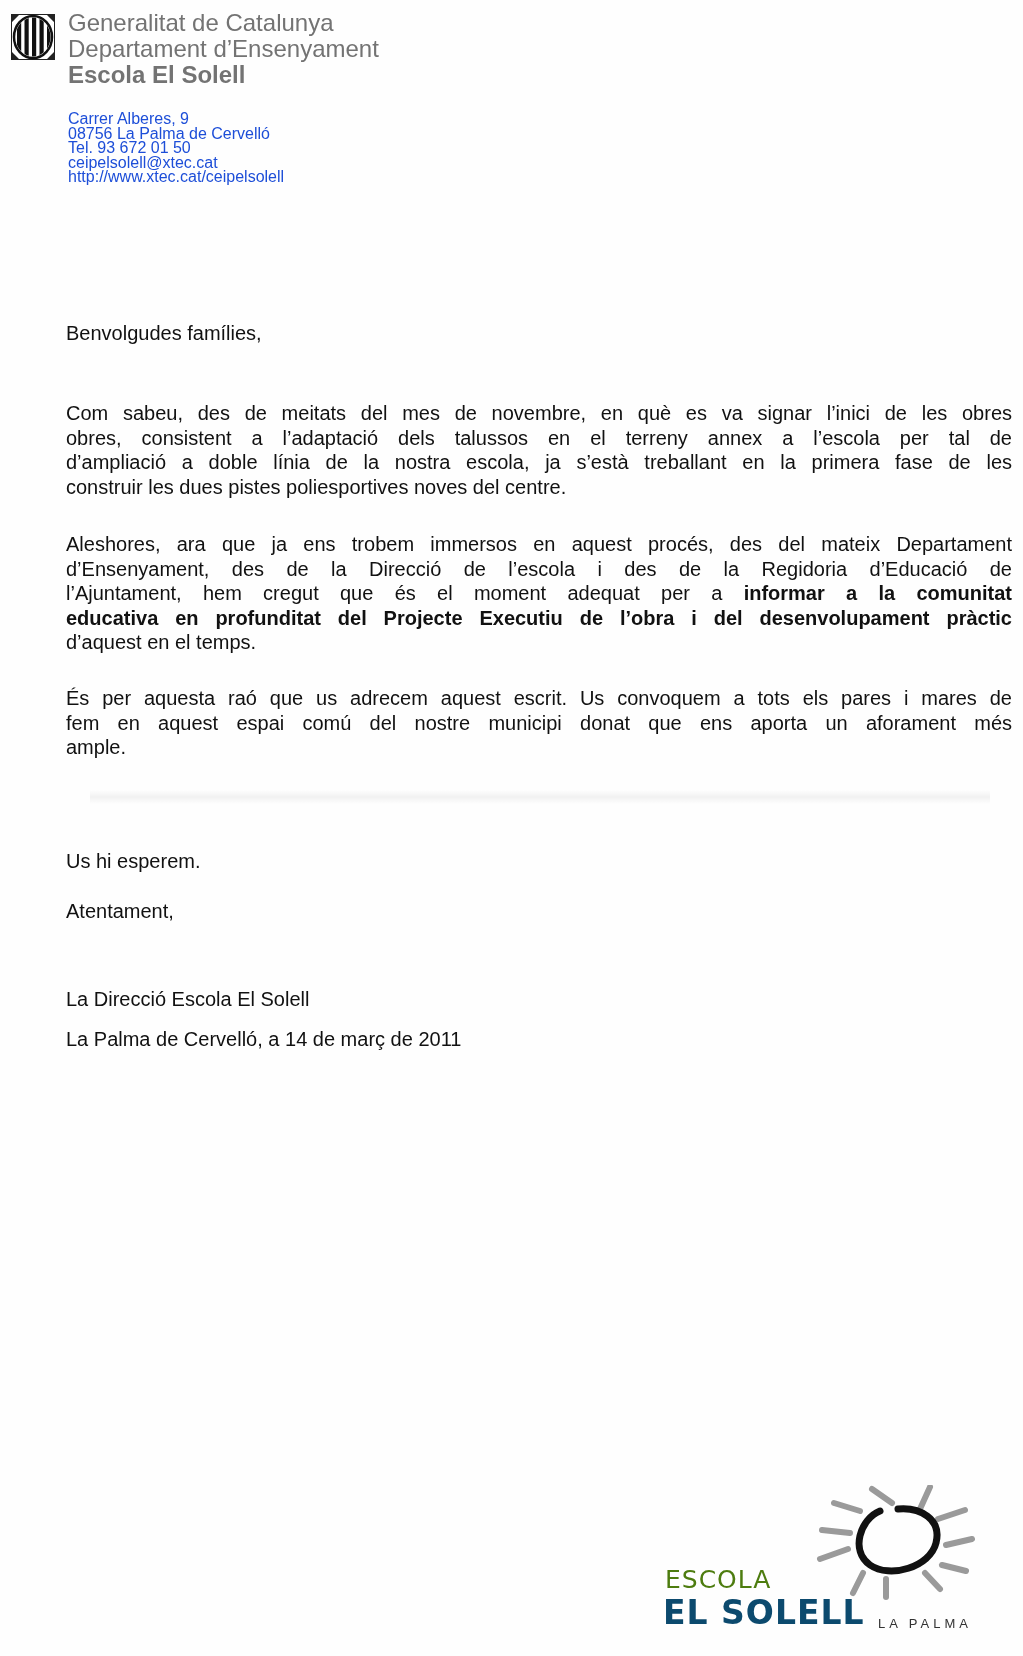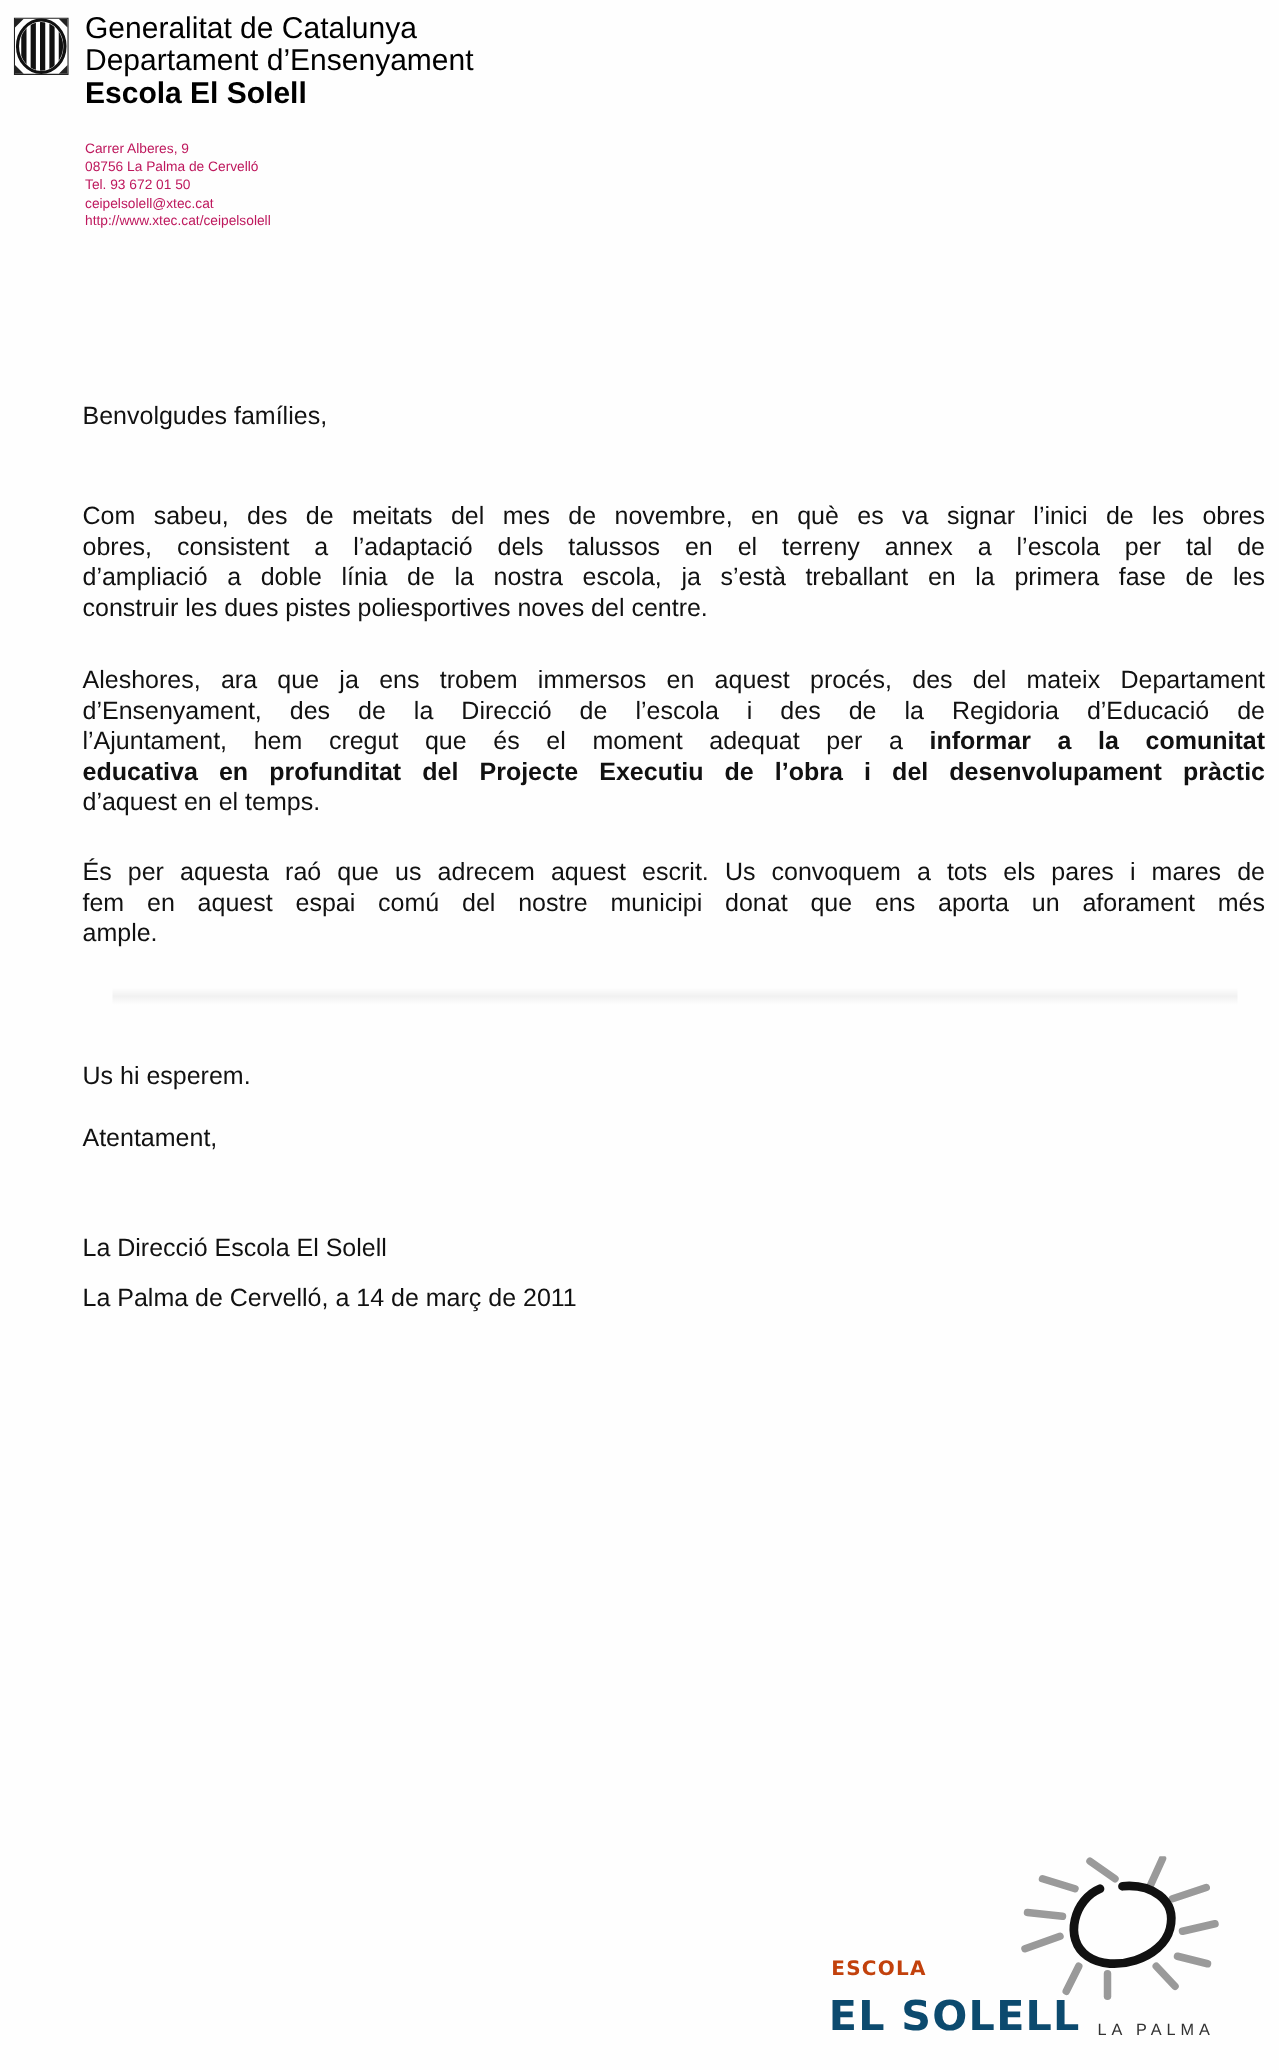--- a/index.html
+++ b/index.html
@@ -25,29 +25,29 @@
     .crest {
       position: absolute;
       left: 11px; top: 14px;
       width: 44px; height: 46px;
     }
     .header-titles {
       position: absolute;
       left: 68px; top: 10px;
       font-size: 24px;
       line-height: 26px;
-      color: #000000;
+      color: #737373;
     }
     .header-titles .bold { font-weight: bold; }
     .address {
       position: absolute;
       left: 68px; top: 112px;
-      font-size: 11px;
+      font-size: 16px;
       line-height: 14.5px;
-      color: #be185d;
+      color: #1d4ed8;
     }
     .address div { white-space: nowrap; }
 
     
     .salutation {
       position: absolute;
       left: 66px; top: 321px;
       font-size: 20px;
       line-height: 24px;
     }
@@ -82,24 +82,24 @@
     
     .school-logo {
       position: absolute;
       left: 660px; top: 1485px;
       width: 363px; height: 171px;
     }
     .logo-escola {
       position: absolute;
       left: 5px; top: 80px;
       font-family: "DejaVu Sans", sans-serif;
-      font-weight: bold;
-      font-size: 16px;
+      font-weight: normal;
+      font-size: 25px;
       letter-spacing: 1px;
-      color: #c2410c;
+      color: #4d7c0f;
     }
     .logo-elsolell {
       position: absolute;
       left: 3px; top: 106px;
       font-family: "DejaVu Sans", sans-serif;
       font-weight: bold;
       font-size: 33px;
       letter-spacing: 1px;
       color: #0c4a6e;
       line-height: 44px;

